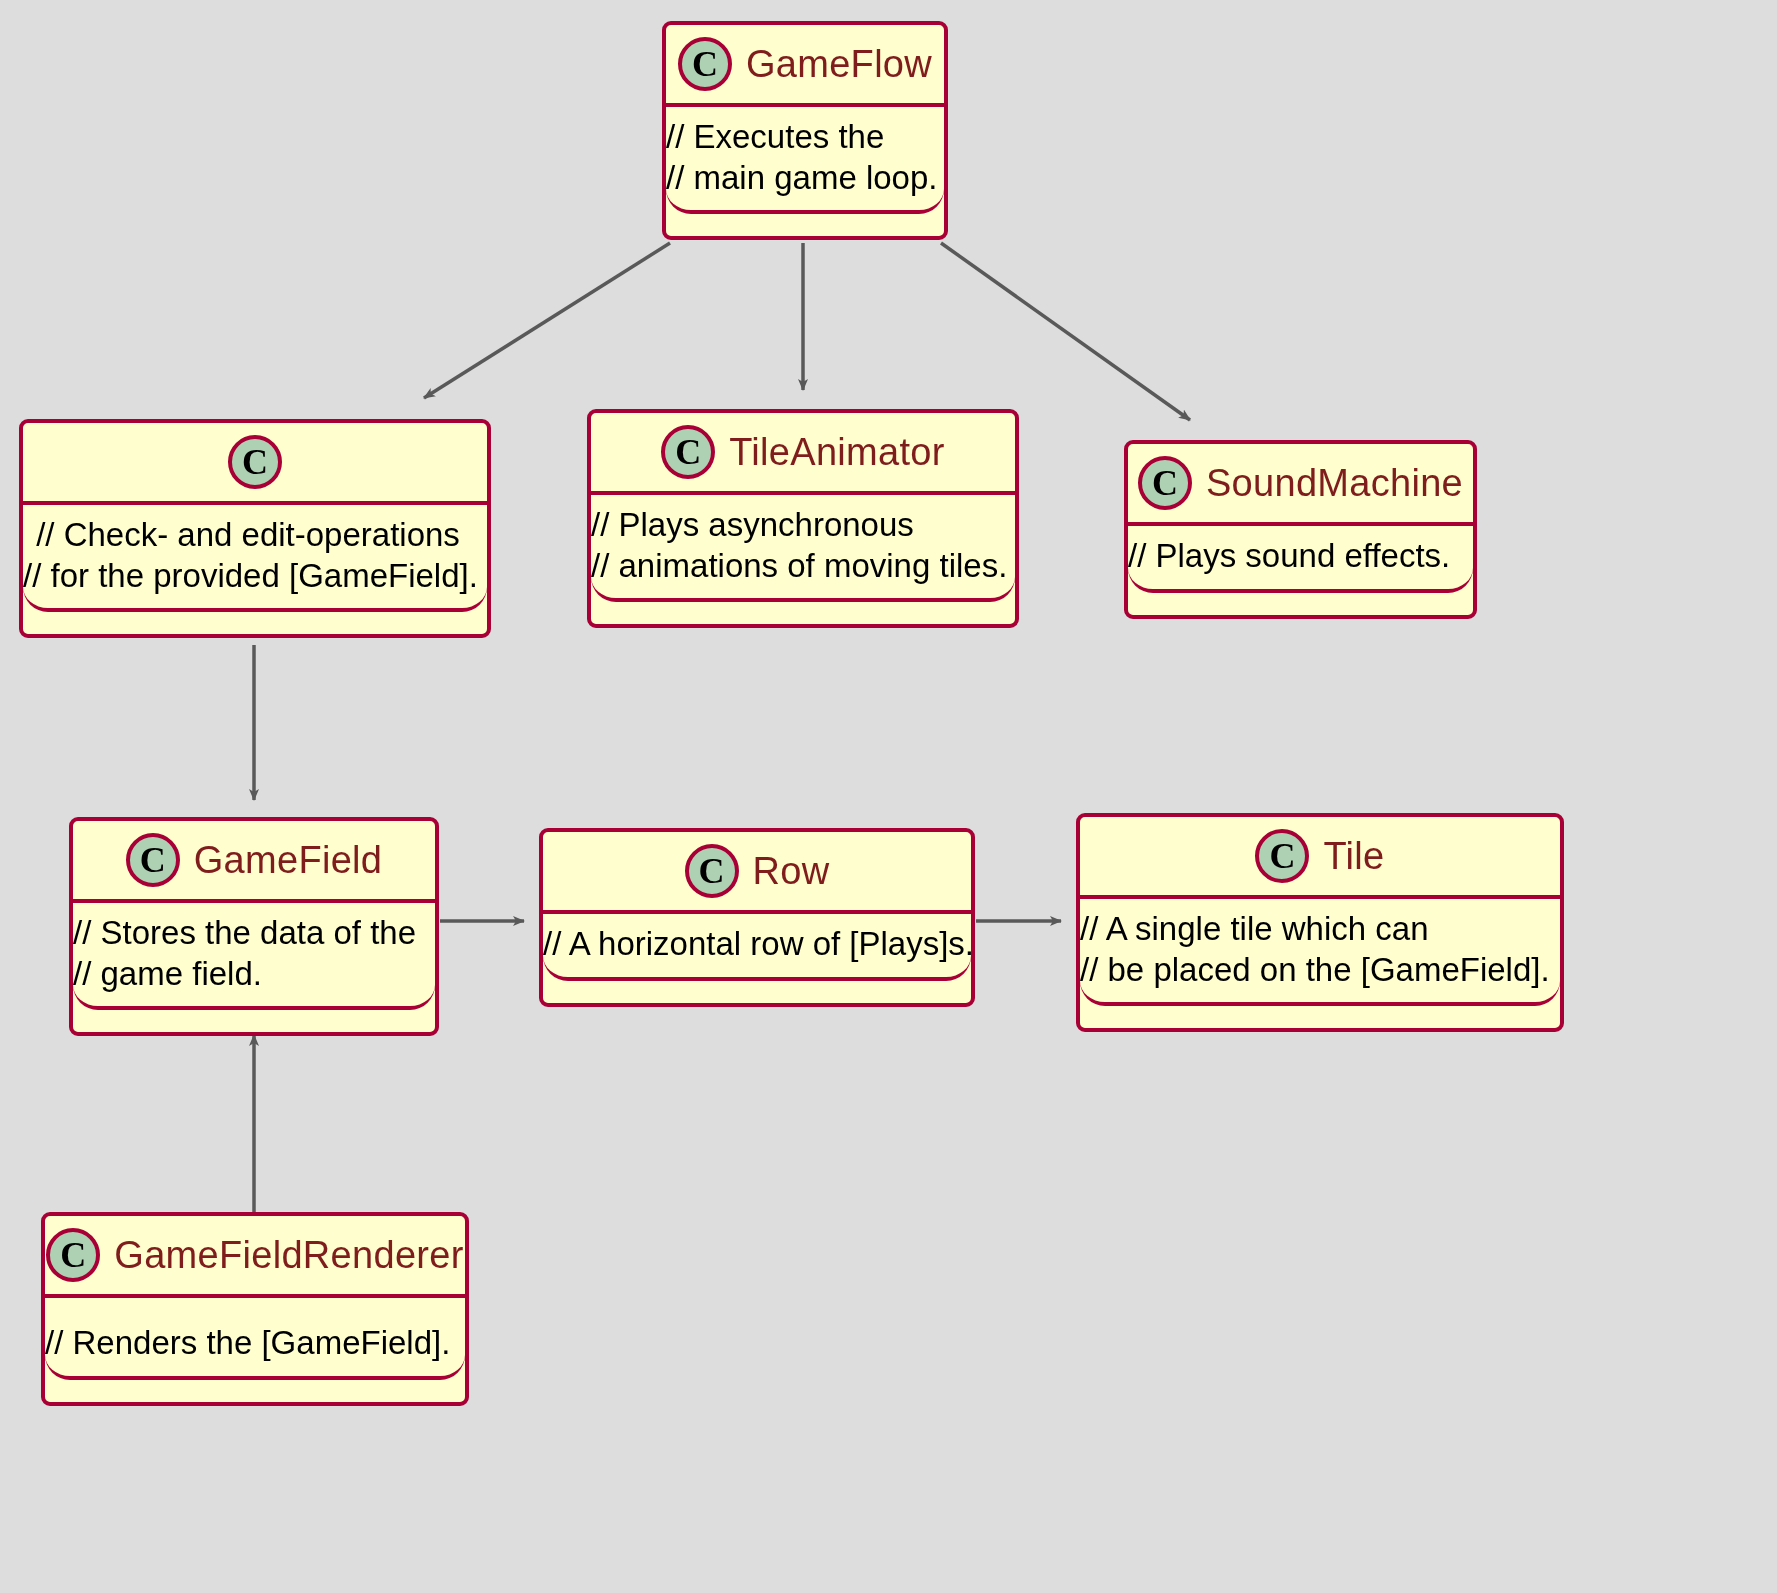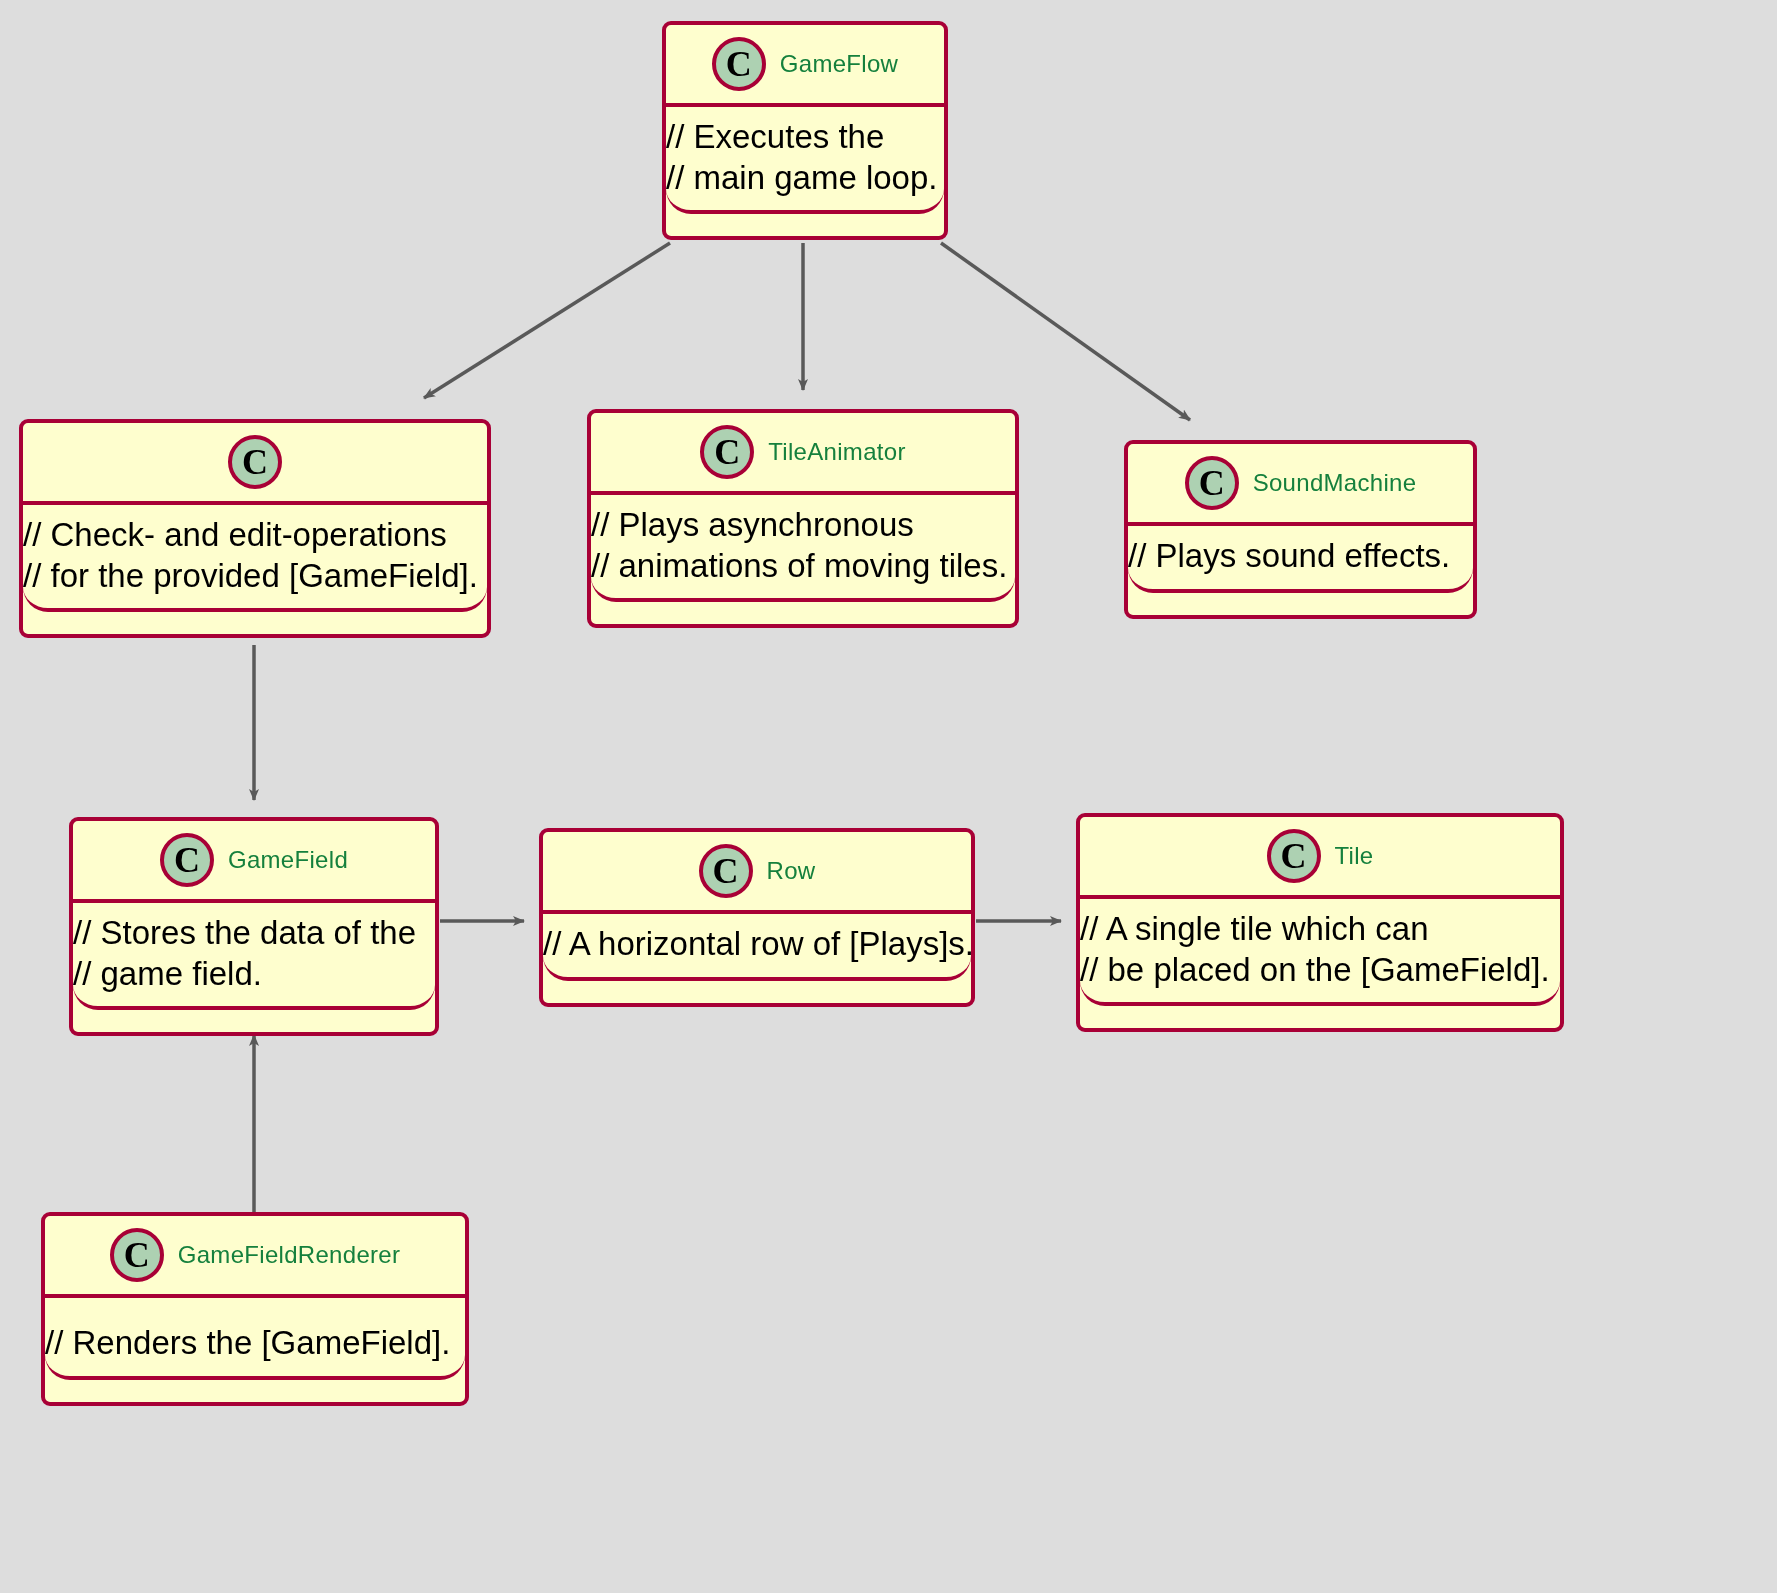--- a/index.html
+++ b/index.html
@@ -57,22 +57,22 @@
     display: flex;
     align-items: center;
     justify-content: center;
     font-size: 36px;
     font-weight: bold;
     color: #000000;
     line-height: 1;
     font-family: "Liberation Serif", serif;
   }
   .class-title {
-    font-size: 24px;
-    color: #15803d;
+    font-size: 38px;
+    color: #7f1d1d;
     white-space: nowrap;
     letter-spacing: 0.3px;
   }
   .uml-body {
     padding: 10px 14px 12px 0;
     box-sizing: border-box;
     border-bottom: 4px solid #a80036;
     border-radius: 25px;
   }
   .uml-line {
@@ -146,21 +146,21 @@
       <div class="uml-line">// Executes the</div>
       <div class="uml-line">// main game loop.</div>
     </div>
     <div class="uml-footer"></div>
   </div>
 
   <div class="uml-class" id="box-gamemechanics" style="background: rgb(254, 254, 206); border-color: rgb(168, 0, 54);">
     <div class="uml-header" style="border-bottom-color: rgb(168, 0, 54);">
       <span class="class-icon" style="background: rgb(173, 209, 178); border-color: rgb(168, 0, 54);">C</span>
     </div>
-    <div class="uml-body" style="border-bottom-color: rgb(168, 0, 54);">
+    <div class="uml-body" style="border-bottom-color: rgb(168, 0, 54); text-align: center;">
       <div class="uml-line">// Check- and edit-operations</div>
       <div class="uml-line">// for the provided [GameField].</div>
     </div>
     <div class="uml-footer"></div>
   </div>
 
   <div class="uml-class" id="box-tileanimator" style="background: rgb(254, 254, 206); border-color: rgb(168, 0, 54);">
     <div class="uml-header" style="border-bottom-color: rgb(168, 0, 54);">
       <span class="class-icon" style="background: rgb(173, 209, 178); border-color: rgb(168, 0, 54);">C</span>
       <span class="class-title">TileAnimator</span>

